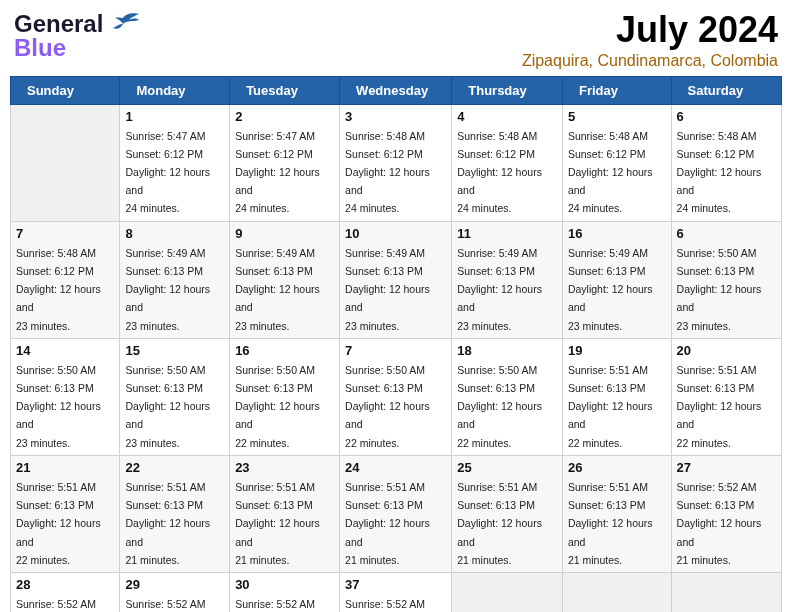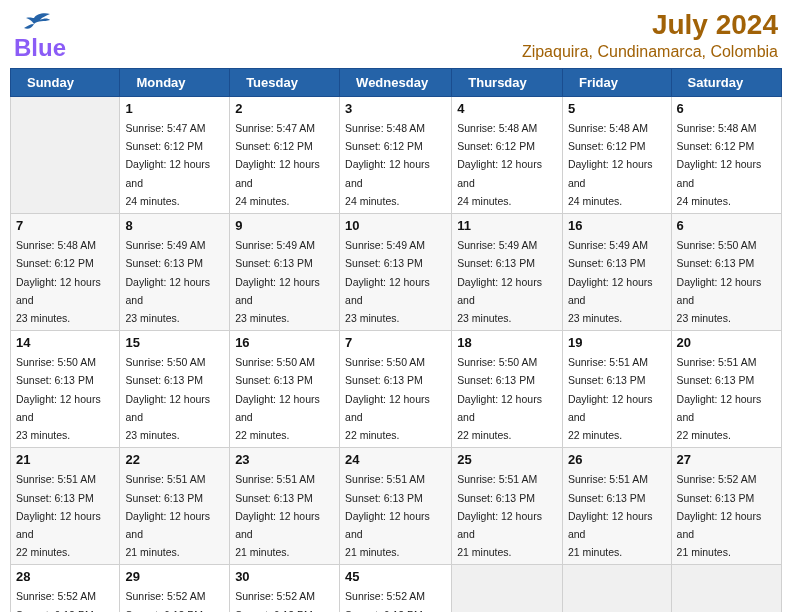--- a/index.html
+++ b/index.html
@@ -19,23 +19,23 @@
     }
     .logo {
       display: flex;
       flex-direction: column;
       align-items: flex-start;
     }
     .title-block {
       text-align: right;
     }
     .month-year {
-      font-size: 28px;
+      font-size: 36px;
       font-weight: bold;
-      color: #a16207;
+      color: #000000;
       line-height: 1.1;
     }
     .location {
       font-size: 16px;
       color: #a16207;
       margin-top: 2px;
     }
     .calendar {
       width: 100%;
       border-collapse: collapse;
@@ -81,20 +81,21 @@
       display: flex;
       align-items: center;
     }
   </style>
 </head>
 <body>
 
 <div class="header">
   <div class="logo">
     <div class="logo-wrapper">
+      <span style="font-size:24px; font-weight:bold; color:#1a1a2e;">General</span>
       <svg width="36" height="28" viewBox="0 0 36 28" style="margin-left:2px;">
         <path d="M18 8 C20 4, 28 2, 34 4 C30 6, 26 7, 24 10 C28 8, 32 8, 34 10 C28 12, 22 10, 18 14 C18 14, 16 10, 10 8 C14 7, 16 8, 18 8Z" fill="#2563a8"></path>
         <path d="M18 14 C16 18, 12 20, 8 18 C12 16, 14 14, 18 14Z" fill="#2563a8"></path>
       </svg>
     </div>
     <div style="font-size:24px; font-weight:bold; color:#8b5cf6; margin-top:-4px;">Blue</div>
   </div>
   <div class="title-block">
     <div class="month-year">July 2024</div>
     <div class="location">Zipaquira, Cundinamarca, Colombia</div>
@@ -238,21 +239,21 @@
       </td>
         <td>
         <span class="day-num">29</span>
         <span class="day-info">Sunrise: 5:52 AM<br>Sunset: 6:12 PM<br>Daylight: 12 hours and<br>20 minutes.</span>
       </td>
         <td>
         <span class="day-num">30</span>
         <span class="day-info">Sunrise: 5:52 AM<br>Sunset: 6:12 PM<br>Daylight: 12 hours and<br>20 minutes.</span>
       </td>
         <td>
-        <span class="day-num">45</span>
+        <span class="day-num">37</span>
         <span class="day-info">Sunrise: 5:52 AM<br>Sunset: 6:12 PM<br>Daylight: 12 hours and<br>20 minutes.</span>
       </td>
         <td class="empty-cell"></td>
         <td class="empty-cell"></td>
         <td class="empty-cell"></td>
       </tr>
     </tbody>
 </table>
 
 </body></html>

